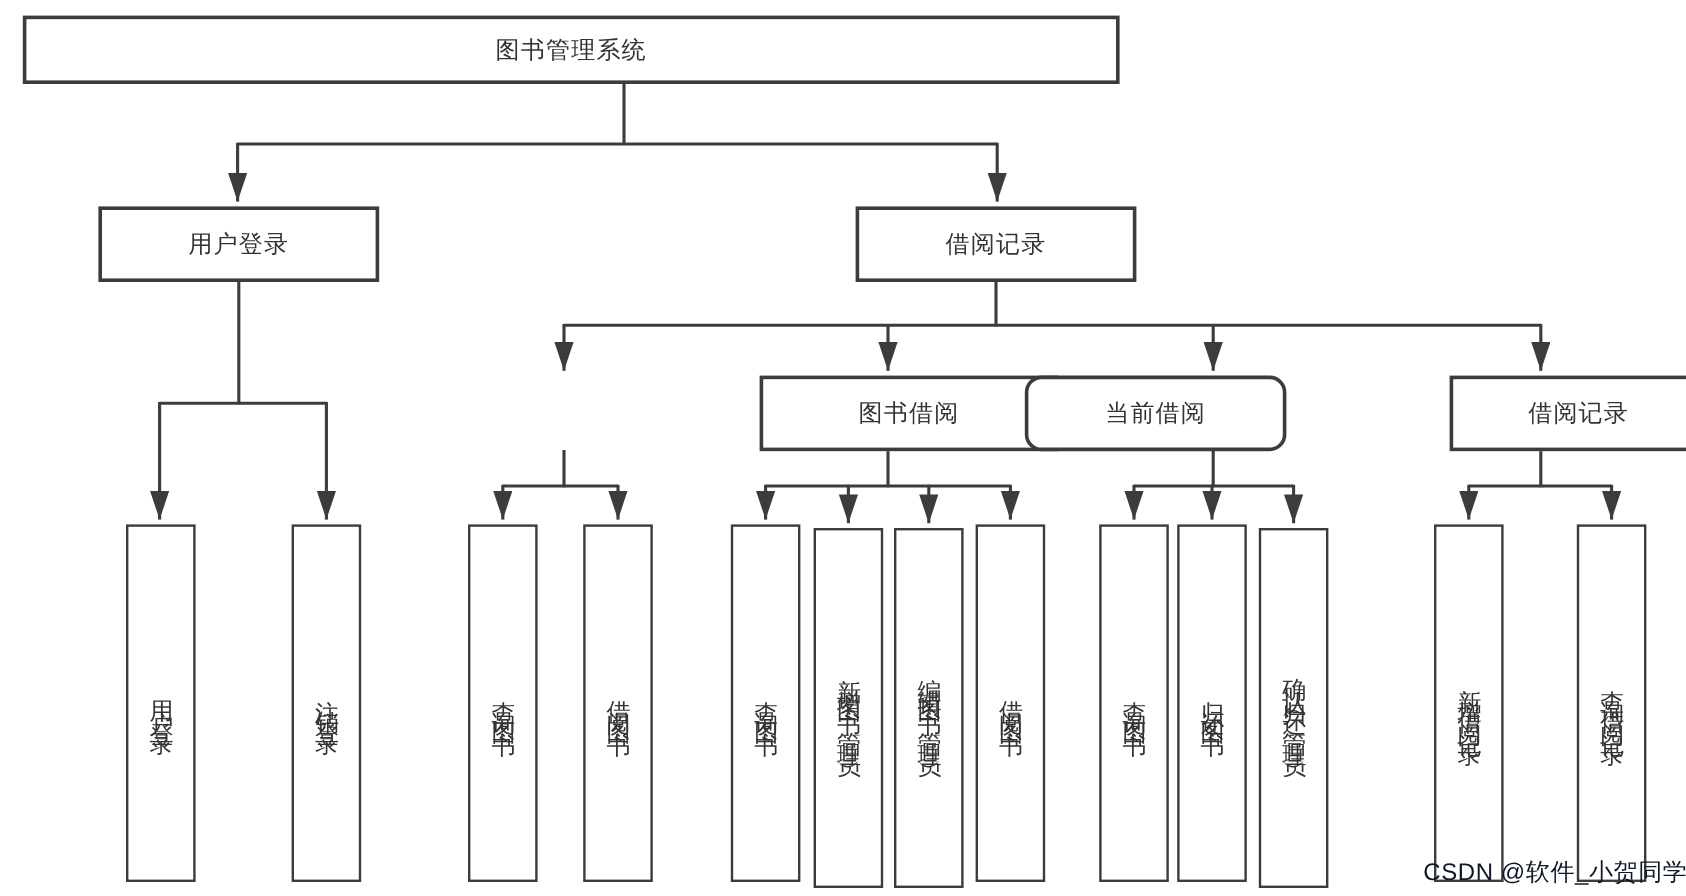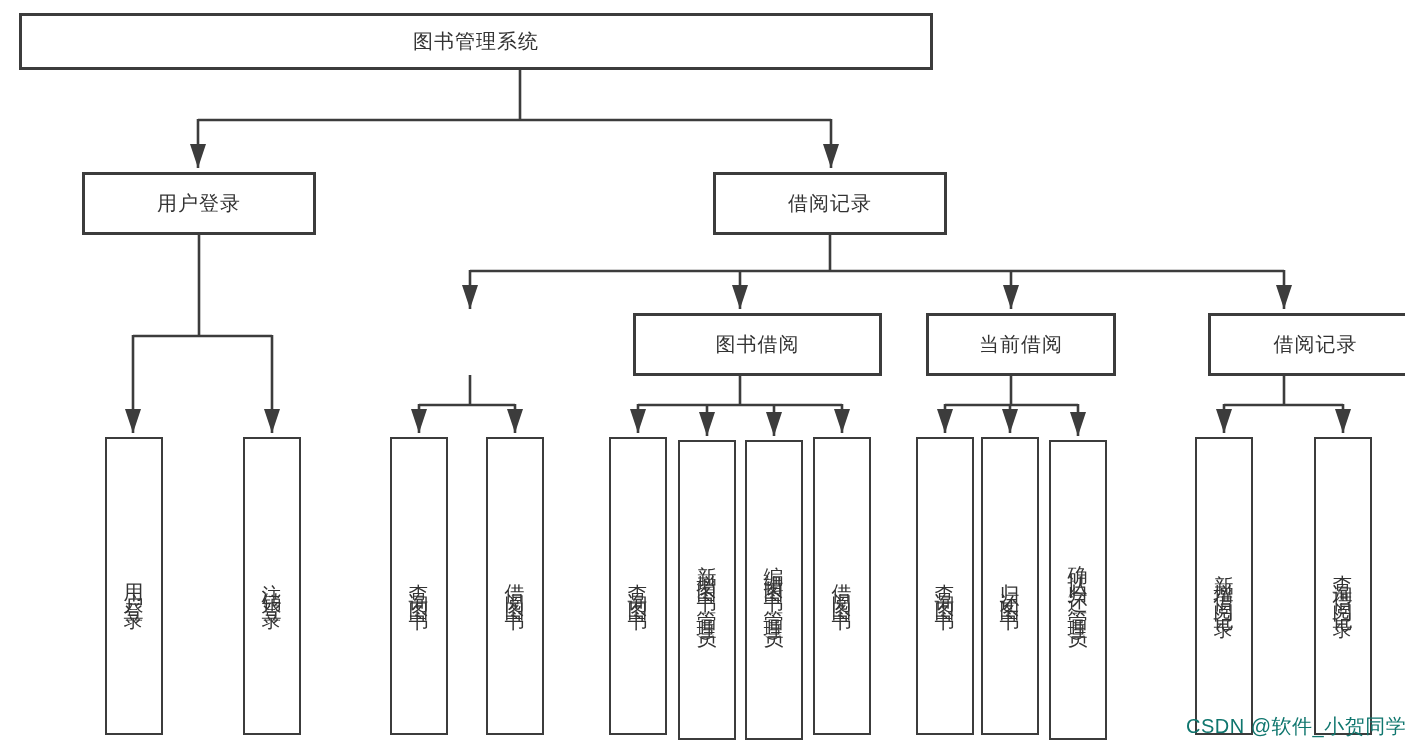--- a/index.html
+++ b/index.html
@@ -34,21 +34,21 @@
     font-size: 20px;
     color: #333333;
     line-height: 1;
   }
   .watermark {
     position: absolute;
     z-index: 5;
     left: 1186px;
     top: 713px;
     font-size: 20px;
-    color: #0f766e;
+    color: #0f172a;
     letter-spacing: 0.5px;
     white-space: nowrap;
   }
 </style>
 </head>
 <body>
 
 <div class="canvas">
 
   <svg class="wires" width="1405" height="747" aria-hidden="true">
@@ -100,21 +100,21 @@
       <path d="M1343,404 V433" marker-end="url(#arr)"></path>
     </g>
   </svg>
 
   <div class="box" style="left:19px; top:13px; width:914px; height:57px;">图书管理系统</div>
 
   <div class="box" style="left:82px; top:172px; width:234px; height:63px;">用户登录</div>
   <div class="box" style="left:713px; top:172px; width:234px; height:63px;">借阅记录</div>
 
   <div class="box" style="left:633px; top:313px; width:249px; height:63px;">图书借阅</div>
-  <div class="box" style="left:926px; top:313px; width:190px; height:63px;">当前借阅</div>
+  <div class="box" style="left:854px; top:313px; width:218px; height:63px;border-radius:14px;">当前借阅</div>
   <div class="box" style="left:1176px; top:313px; width:215px; height:63px;margin-left:32px;">借阅记录</div>
 
   <div class="box leaf" style="left:105px; top:437px; width:58px; height:298px;">
     <span class="vtext">用户登录</span>
   </div>
   <div class="box leaf" style="left:243px; top:437px; width:58px; height:298px;">
     <span class="vtext">注销登录</span>
   </div>
 
   <div class="box leaf" style="left:390px; top:437px; width:58px; height:298px;">

